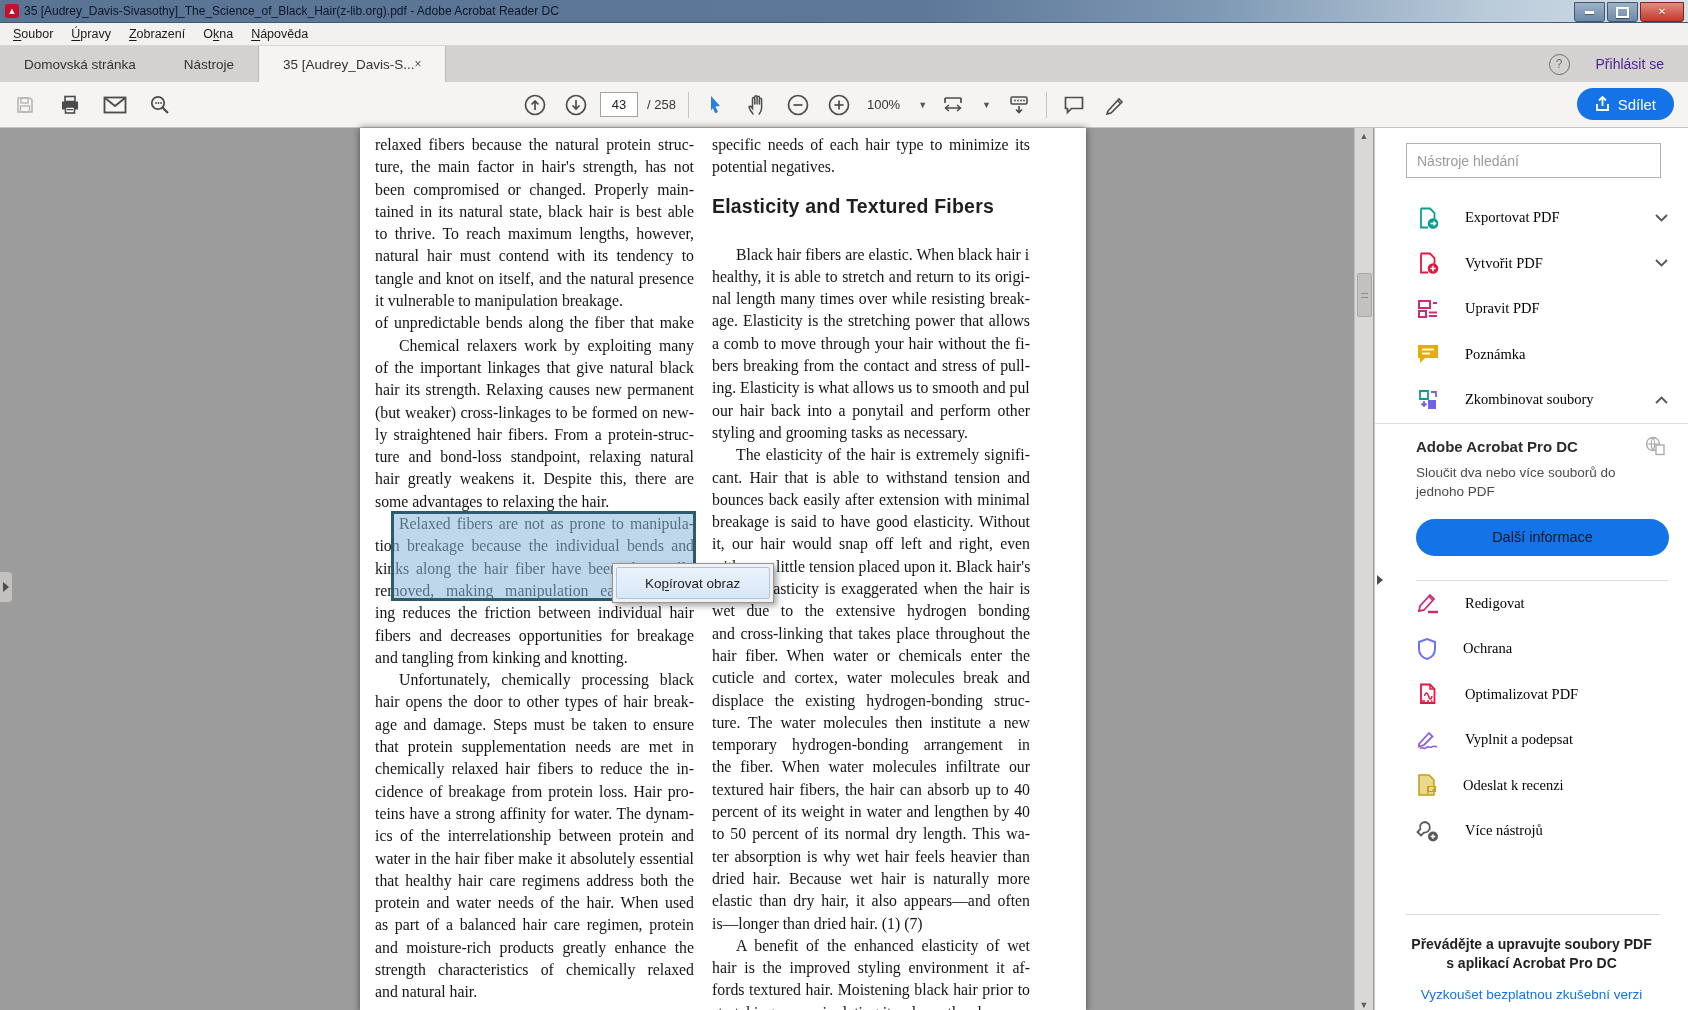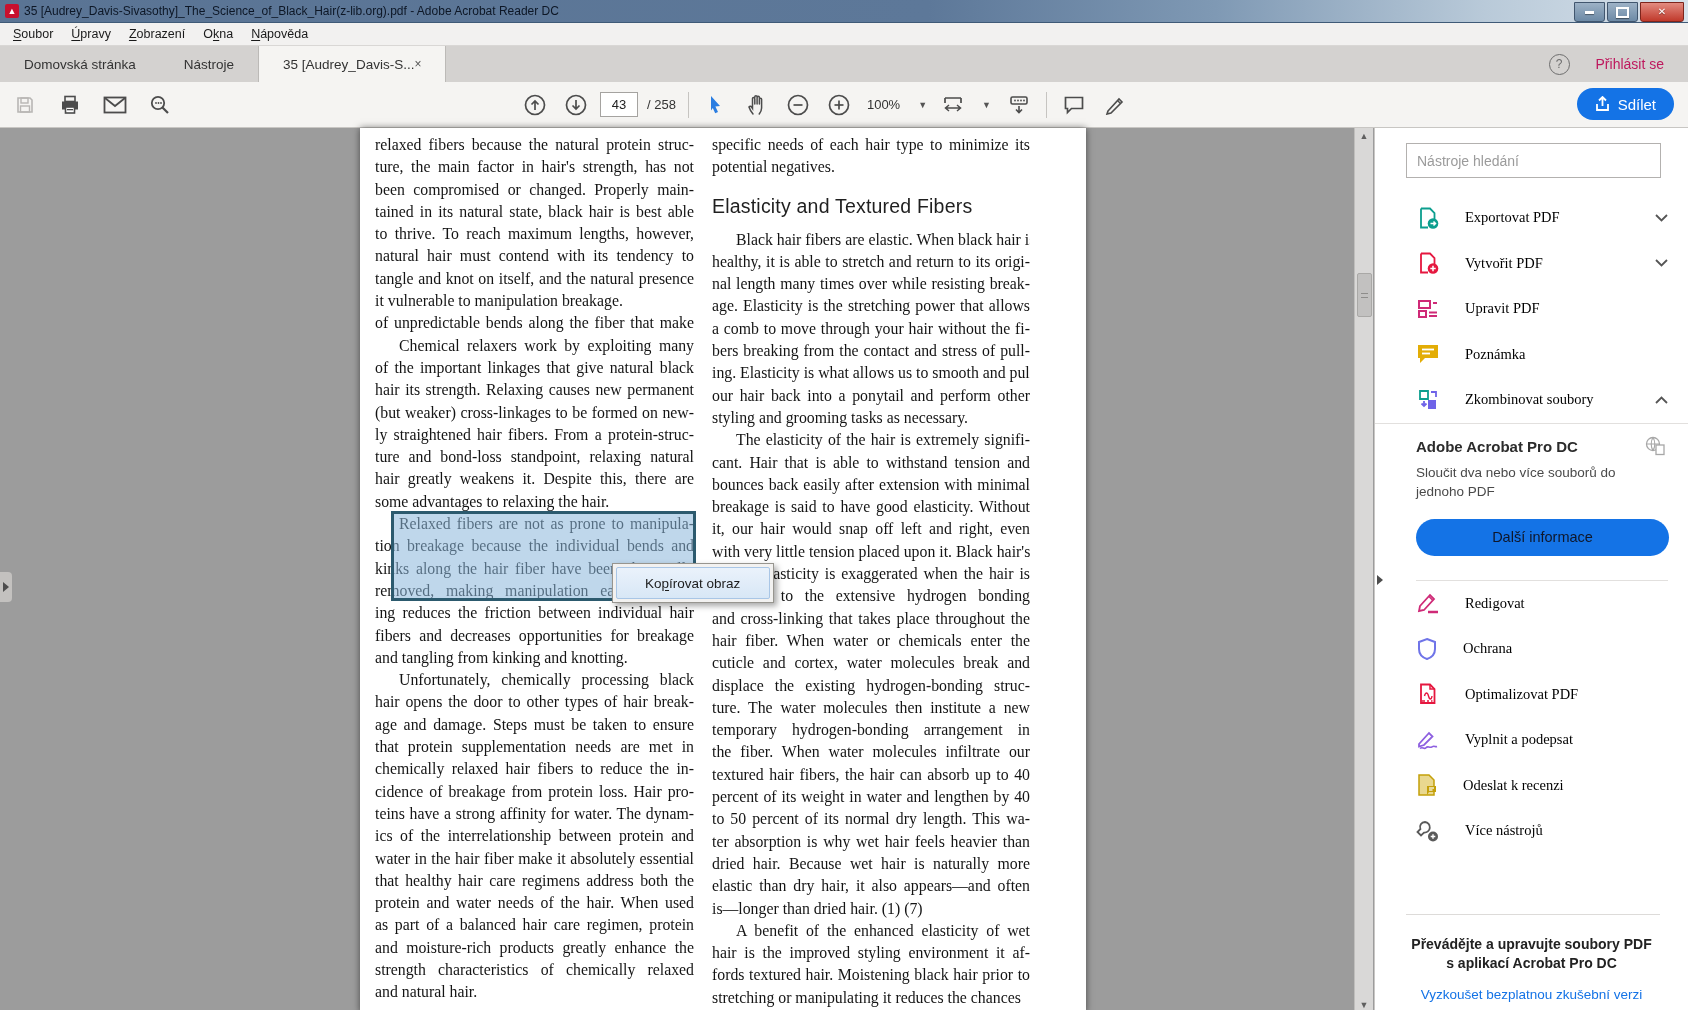--- a/index.html
+++ b/index.html
@@ -25,21 +25,21 @@
   .menu-item{font-size:12.5px;color:#1a1a1a;padding:2px 9px;}
   .menu-item u{text-underline-offset:2px;}
   
   .tabbar{height:36px;background:#d4d2d0;display:flex;align-items:stretch;}
   .tab{display:flex;align-items:center;padding:0 24px;font-size:13.5px;color:#333;white-space:nowrap;}
   .tab.active{background:#f5f4f2;border-left:1px solid #bcbab7;border-right:1px solid #bcbab7;}
   .tab-close{color:#555;font-size:12px;}
   .tabbar-right{margin-left:auto;display:flex;align-items:center;gap:26px;padding-right:24px;}
   .help-circle{width:19px;height:19px;border:1.5px solid #6d6d6d;border-radius:50%;color:#6d6d6d;
     font-size:12px;display:flex;align-items:center;justify-content:center;}
-  .signin{font-size:14px;color:#be185d;}
+  .signin{font-size:14px;color:#4c1d95;}
   
   .toolbar{height:45px;background:#f5f4f2;border-bottom:1px solid #c8c6c3;position:relative;padding-left:48px;}
   .tb-left{position:absolute;left:8px;top:0;height:45px;display:flex;align-items:center;gap:11px;}
   .tb-center{position:absolute;left:518px;top:0;height:45px;display:flex;align-items:center;gap:7px;}
   .tbtn{width:34px;height:34px;display:flex;align-items:center;justify-content:center;border-radius:3px;}
   .tb-sep{width:1px;height:26px;background:#c6c4c1;margin:0 3px;}
   .pagebox{width:36px;height:23px;background:#fff;border:1px solid #a5a3a0;display:flex;align-items:center;
     justify-content:center;font-size:13px;color:#222;}
   .pagetotal{font-size:13px;color:#333;margin:0 2px;}
   .zoomctl{display:flex;align-items:center;gap:18px;padding:0 4px;}
@@ -50,22 +50,22 @@
   
   .main{position:relative;height:885px;background:#9c9c9c;}
   .page{position:absolute;left:360px;top:0;width:726px;height:885px;background:#fff;
     box-shadow:0 0 7px rgba(0,0,0,.55);}
   .colL{position:absolute;left:15px;top:6px;width:319px;}
   .colR{position:absolute;left:352px;top:6px;width:318px;}
   .line{font-family:"Liberation Serif","DejaVu Serif",serif;font-size:15.8px;line-height:22.3px;height:22.3px;
     color:#141414;text-align:justify;text-align-last:justify;overflow:hidden;white-space:nowrap;}
   .line.pl{text-align-last:left;}
   .line.fl{text-indent:24px;}
-  .col-heading{font-family:"Liberation Sans","DejaVu Sans",sans-serif;font-weight:400;font-size:19.5px;
-    color:#1f1f1f;height:26px;margin:16px 0 8px;letter-spacing:.2px;}
+  .col-heading{font-family:"Liberation Sans","DejaVu Sans",sans-serif;font-weight:700;font-size:19.5px;
+    color:#1f1f1f;height:26px;margin:16px 0 23px;letter-spacing:.2px;}
   .sel{position:absolute;left:31px;top:383px;width:305px;height:90px;background:rgba(139,183,219,.55);
     border:3px solid #2c5a6e;box-sizing:border-box;z-index:5;}
   .ctxmenu{position:absolute;left:252px;top:435px;width:162px;height:40px;background:#f2f1f0;
     border:1px solid #97958f;box-shadow:3px 3px 6px rgba(0,0,0,.35);box-sizing:border-box;padding:3px;z-index:10;}
   .ctxitem{height:32px;background:linear-gradient(#eaf2fb,#d8e7f6);border:1px solid #a9c6e6;border-radius:2px;
     box-sizing:border-box;display:flex;align-items:center;padding-left:28px;font-size:13.5px;color:#1c1c1c;}
   .ctxitem u{text-underline-offset:2px;}
   .edge-tab{position:absolute;left:0;top:444px;width:12px;height:30px;background:#c3c1bf;
     border-radius:0 4px 4px 0;display:flex;align-items:center;justify-content:center;}
   .tri-right{width:0;height:0;border-top:5px solid transparent;border-bottom:5px solid transparent;border-left:6px solid #4d4d4d;}

